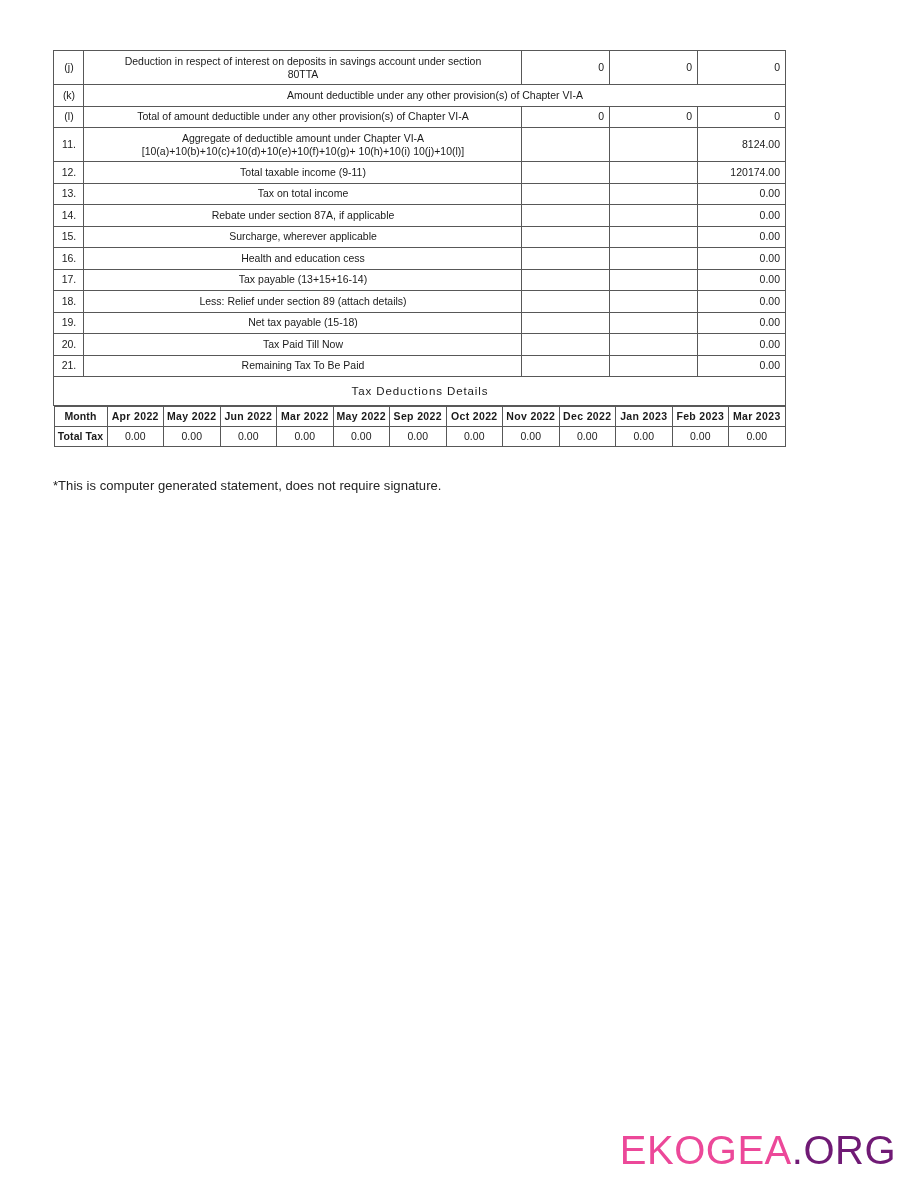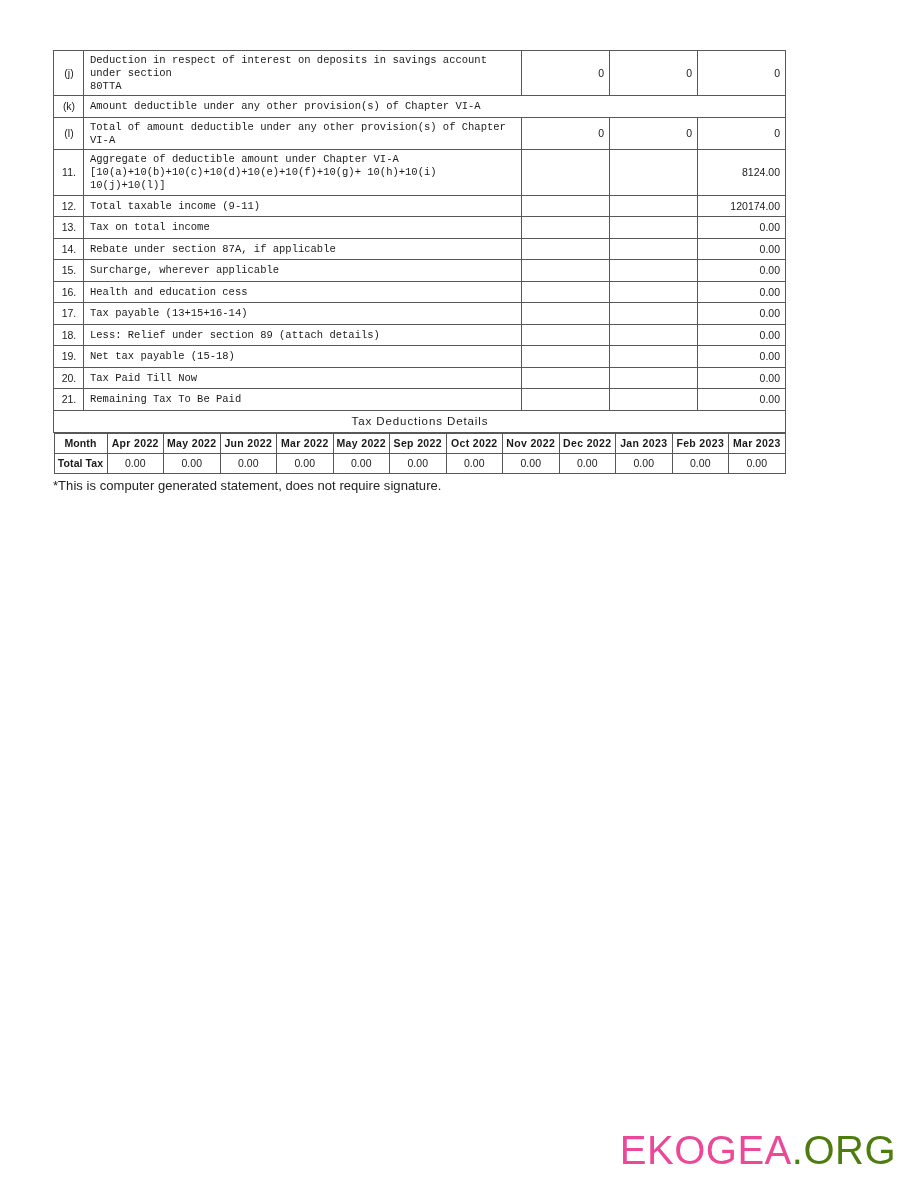--- a/index.html
+++ b/index.html
@@ -43,34 +43,34 @@
     font-weight: normal;
   }
   .col-sn   { width: 30px;  text-align: center; }
   .col-desc { }
   .col-v1   { width: 88px;  text-align: right; }
   .col-v2   { width: 88px;  text-align: right; }
   .col-v3   { width: 88px;  text-align: right; }
 
   .r-sn  { text-align: center; padding-left: 2px; padding-right: 2px; }
   .r-num { text-align: right; padding-right: 6px; }
-  .r-desc { text-align: left; font-family: Liberation Mono, monospace; }
+  .r-desc { text-align: center; }
 
   .tall { height: 34px; }
   .std  { height: 21.5px; }
 
   .desc-l2 { display: block; }
 
   
   .tdd-title {
     text-align: center;
     font-weight: bold;
     font-size: 11.5px;
     letter-spacing: 0.9px;
-    height: 22px;
+    height: 29px;
     padding: 2px 0 3px 0;
   }
   .months-table {
     width: 100%;
     border-collapse: collapse;
     table-layout: fixed;
     font-size: 10.5px;
   }
   .months-table td, .months-table th {
     border: 1px solid #585858;
@@ -110,21 +110,21 @@
     right: 22px;
     bottom: 18px;
     font-size: 40px;
     font-family: "Liberation Sans", sans-serif;
     font-weight: 400;
     letter-spacing: 0.5px;
     white-space: nowrap;
     line-height: 1;
   }
   .wm-a { color: #ec4899; }
-  .wm-b { color: #4d7c0f; }
+  .wm-b { color: #701a75; }
 </style>
 </head>
 <body>
 
 <div class="page">
 
   <table class="form-table">
     <colgroup>
       <col class="col-sn">
       <col class="col-desc">

